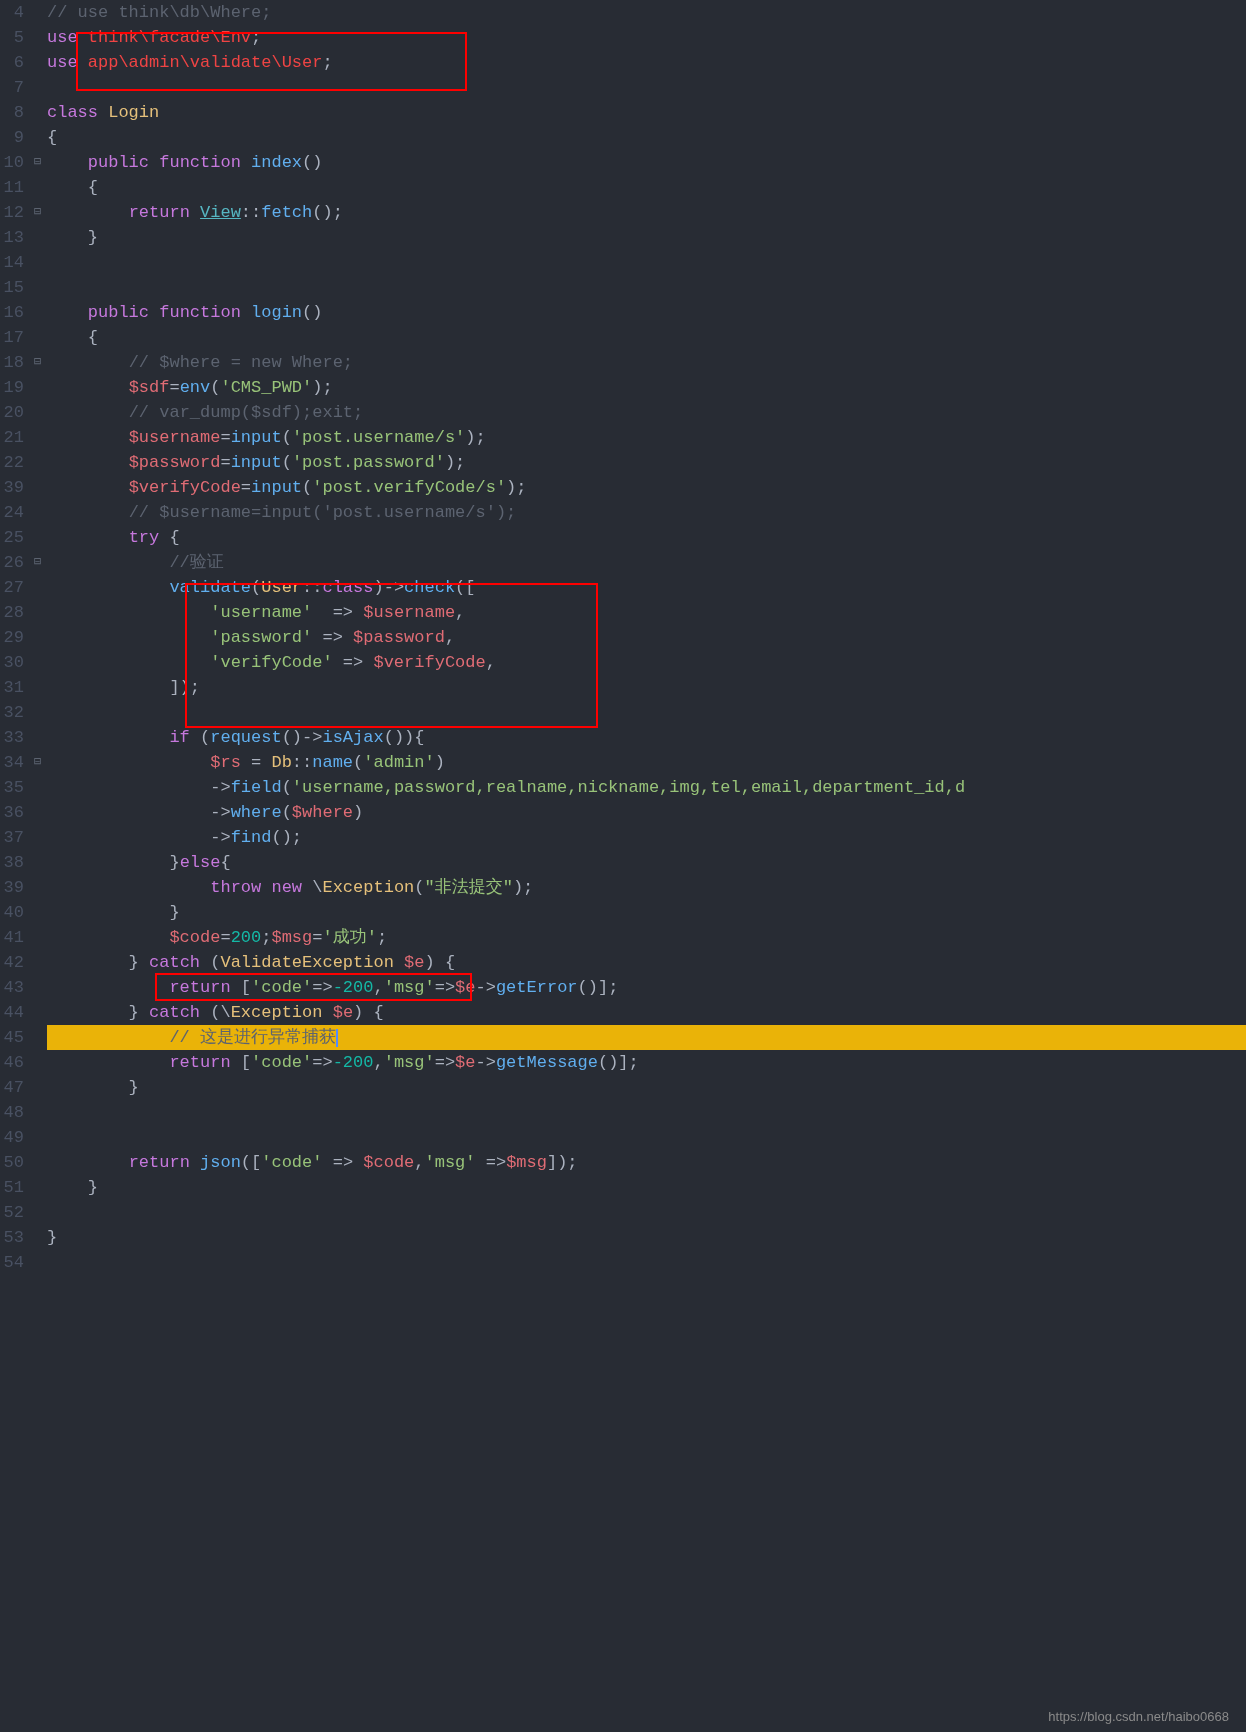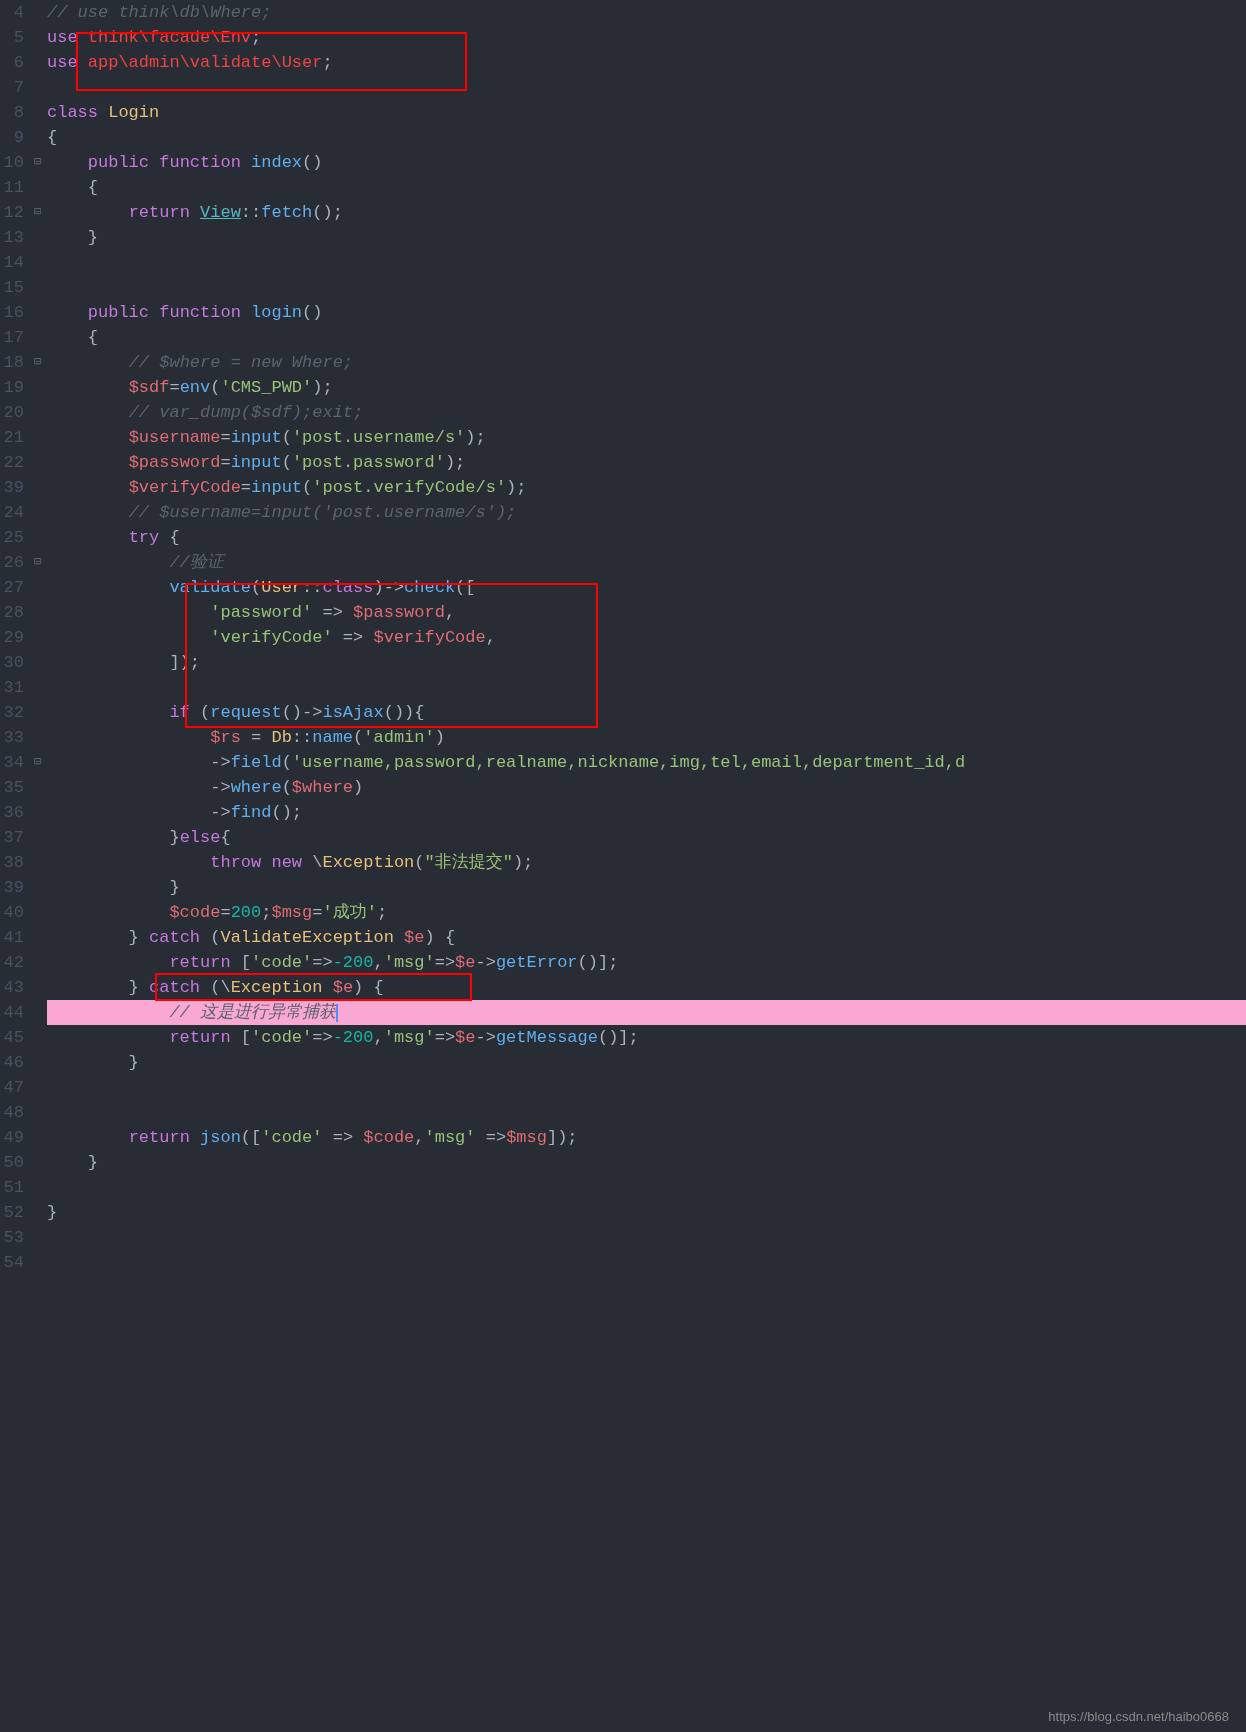--- a/index.html
+++ b/index.html
@@ -46,29 +46,29 @@
       padding-left: 2px;
       white-space: nowrap;
       position: relative;
     }
     .code-line {
       height: 25px;
       white-space: pre;
       position: relative;
     }
     .hl-line {
-      background: #f9a8d4;
+      background: #eab308;
     }
     .kw { color: #c678dd; }
     .ns { color: #ef4444; }
     .fn { color: #61afef; }
     .var { color: #e06c75; }
     .str { color: #98c379; }
     .num { color: #14b8a6; }
-    .com { color: #5c6370; font-style: italic; }
+    .com { color: #5c6370; }
     .cls { color: #e5c07b; }
     .lnk { color: #56b6c2; text-decoration: underline; }
     .pn { color: #abb2bf; }
 
     .red-box {
       position: absolute;
       border: 2px solid #ff0000;
       pointer-events: none;
       z-index: 10;
     }
@@ -222,20 +222,21 @@
       <div class="code-line"><span class="pn">        </span><span class="com">// $where = new Where;</span></div>
       <div class="code-line"><span class="pn">        </span><span class="var">$sdf</span><span class="pn">=</span><span class="fn">env</span><span class="pn">(</span><span class="str">'CMS_PWD'</span><span class="pn">);</span></div>
       <div class="code-line"><span class="pn">        </span><span class="com">// var_dump($sdf);exit;</span></div>
       <div class="code-line"><span class="pn">        </span><span class="var">$username</span><span class="pn">=</span><span class="fn">input</span><span class="pn">(</span><span class="str">'post.username/s'</span><span class="pn">);</span></div>
       <div class="code-line"><span class="pn">        </span><span class="var">$password</span><span class="pn">=</span><span class="fn">input</span><span class="pn">(</span><span class="str">'post.password'</span><span class="pn">);</span></div>
       <div class="code-line"><span class="pn">        </span><span class="var">$verifyCode</span><span class="pn">=</span><span class="fn">input</span><span class="pn">(</span><span class="str">'post.verifyCode/s'</span><span class="pn">);</span></div>
       <div class="code-line"><span class="pn">        </span><span class="com">// $username=input('post.username/s');</span></div>
       <div class="code-line"><span class="pn">        </span><span class="kw">try</span><span class="pn"> {</span></div>
       <div class="code-line"><span class="pn">            </span><span class="com">//验证</span></div>
       <div class="code-line"><span class="pn">            </span><span class="fn">validate</span><span class="pn">(</span><span class="cls">User</span><span class="pn">::</span><span class="kw">class</span><span class="pn">)-&gt;</span><span class="fn">check</span><span class="pn">([</span></div>
+      <div class="code-line"><span class="pn">                </span><span class="str">'username'</span><span class="pn">  =&gt; </span><span class="var">$username</span><span class="pn">,</span></div>
       <div class="code-line"><span class="pn">                </span><span class="str">'password'</span><span class="pn"> =&gt; </span><span class="var">$password</span><span class="pn">,</span></div>
       <div class="code-line"><span class="pn">                </span><span class="str">'verifyCode'</span><span class="pn"> =&gt; </span><span class="var">$verifyCode</span><span class="pn">,</span></div>
       <div class="code-line"><span class="pn">            ]);</span></div>
       <div class="code-line"></div>
       <div class="code-line"><span class="pn">            </span><span class="kw">if</span><span class="pn"> (</span><span class="fn">request</span><span class="pn">()-&gt;</span><span class="fn">isAjax</span><span class="pn">()){</span></div>
       <div class="code-line"><span class="pn">                </span><span class="var">$rs</span><span class="pn"> = </span><span class="cls">Db</span><span class="pn">::</span><span class="fn">name</span><span class="pn">(</span><span class="str">'admin'</span><span class="pn">)</span></div>
       <div class="code-line"><span class="pn">                -&gt;</span><span class="fn">field</span><span class="pn">(</span><span class="str">'username,password,realname,nickname,img,tel,email,department_id,d</span></div>
       <div class="code-line"><span class="pn">                -&gt;</span><span class="fn">where</span><span class="pn">(</span><span class="var">$where</span><span class="pn">)</span></div>
       <div class="code-line"><span class="pn">                -&gt;</span><span class="fn">find</span><span class="pn">();</span></div>
       <div class="code-line"><span class="pn">            }</span><span class="kw">else</span><span class="pn">{</span></div>

